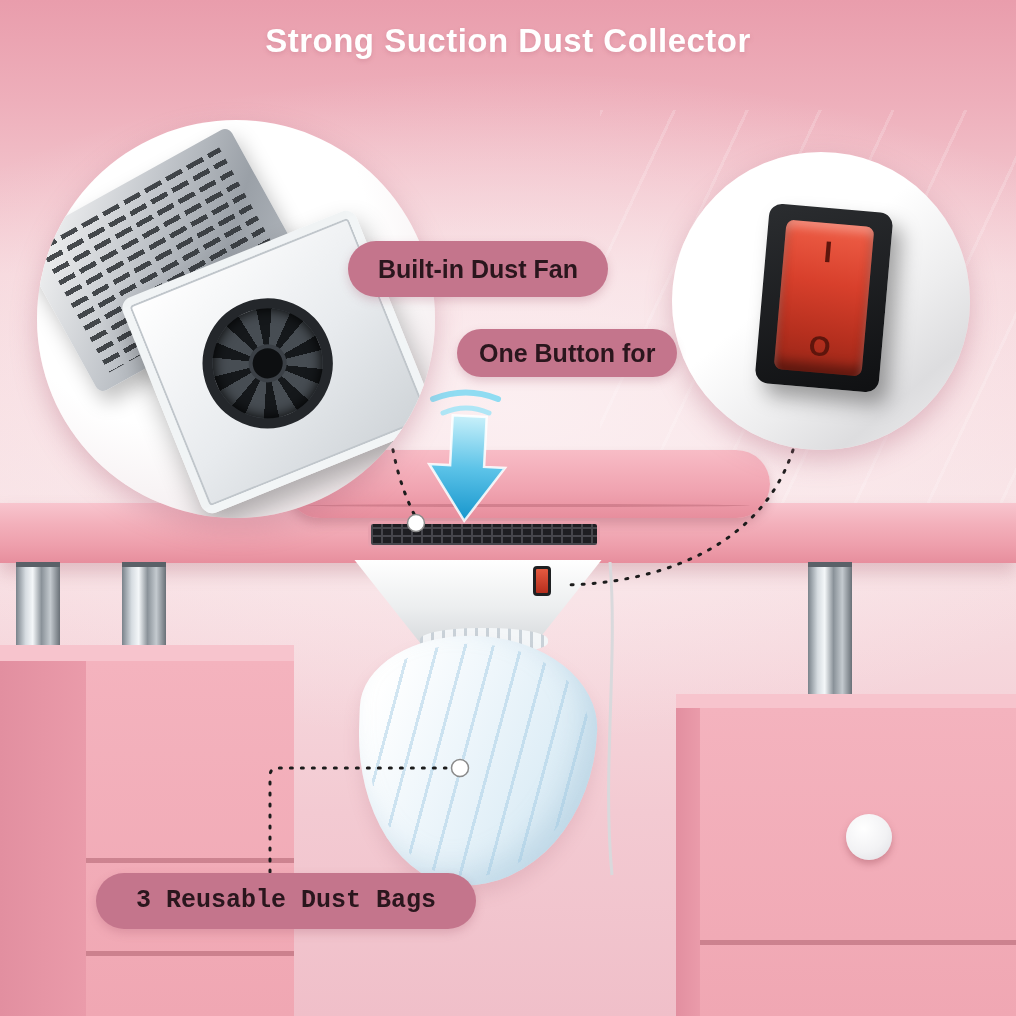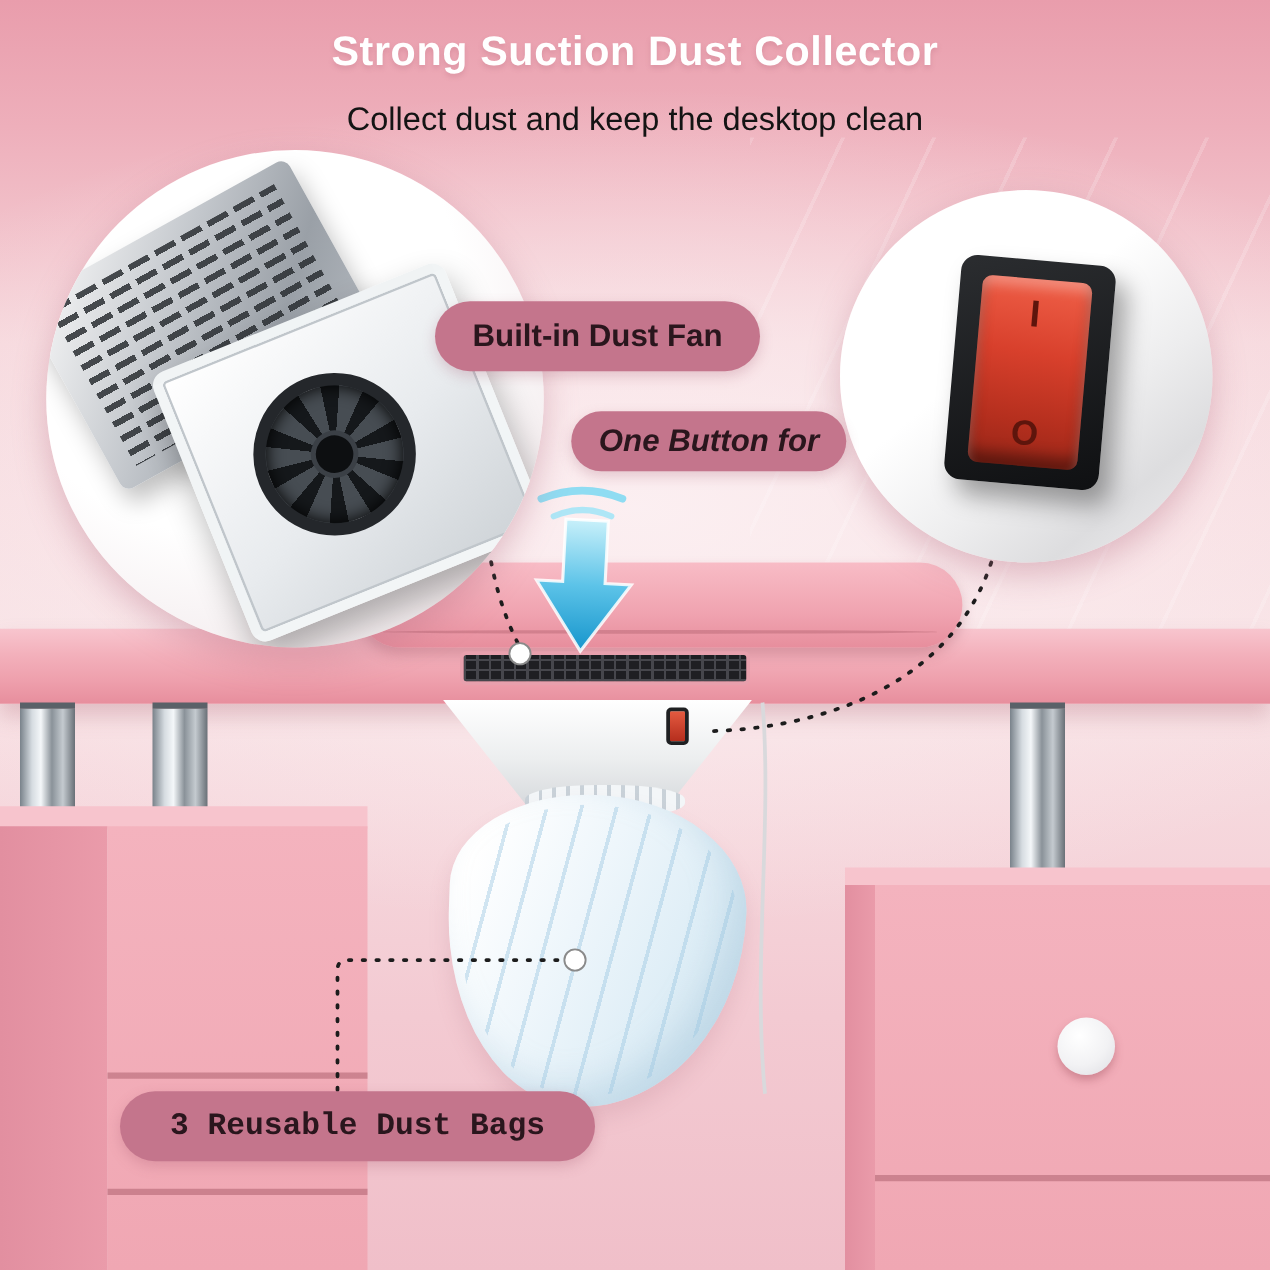--- a/index.html
+++ b/index.html
@@ -172,32 +172,31 @@
 
   
   .pill {
     position:absolute; background:#c4758c; color:#2a161d;
     font-size:25px; font-weight:600; text-align:left;
     border-radius:40px; display:flex; flex-direction:column;
     align-items:center; justify-content:center; line-height:1.2;
     box-shadow:0 4px 10px rgba(160,80,105,.25);
   }
   .pill-fan  { left:348px; top:241px; padding:13px 30px; }
-  .pill-btn  { left:457px; top:329px; padding:9px 22px;font-style:italic;  }
+  .pill-btn  { left:457px; top:329px; padding:9px 22px;  }
   .pill-bags { left:96px;  top:873px; padding:13px 40px;font-family:Liberation Mono, monospace; }
 </style>
 </head>
 <body>
 
 <div class="canvas">
 
   <div class="bg-waves"></div>
 
   <div class="title">Strong Suction Dust Collector</div>
-  <div class="subtitle">Collect dust and keep the desktop clean</div>
 
   <div class="desk-top"></div>
   <div class="armrest"></div>
   <div class="vent"></div>
   <div class="funnel"></div>
   <div class="mini-switch"></div>
   <div class="bag-cinch"></div>
   <div class="dust-bag"></div>
 
   <div class="leg leg-l1"></div>

